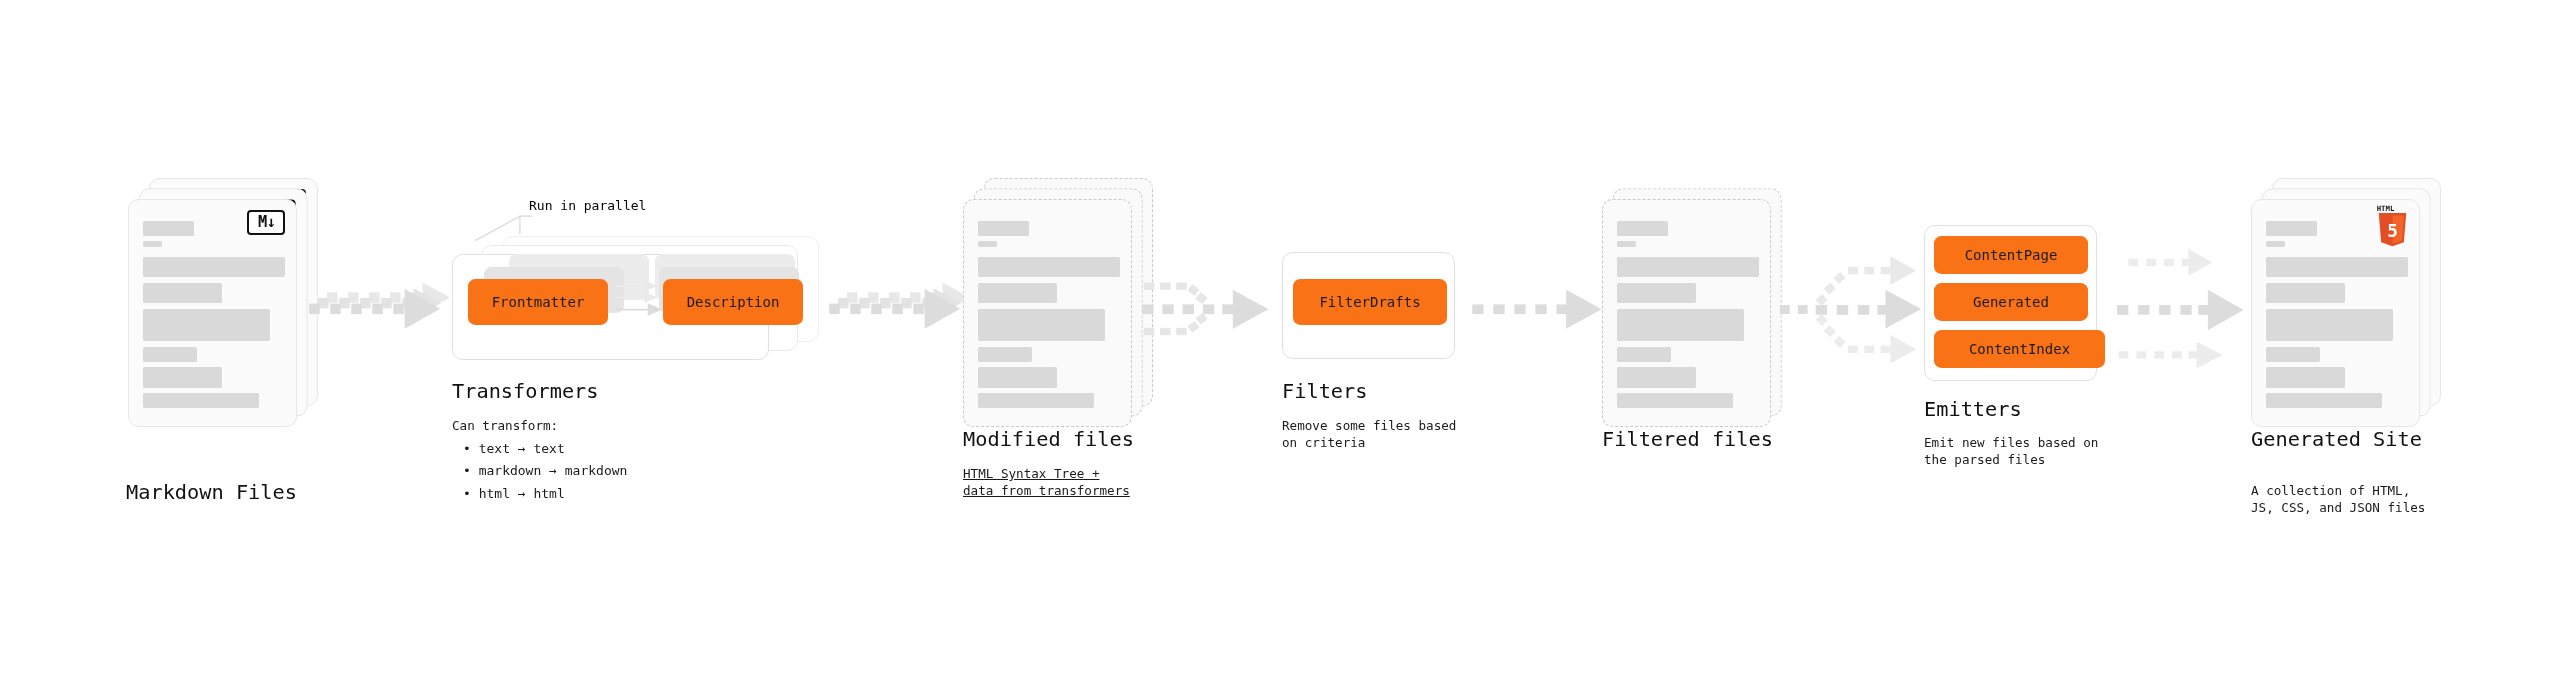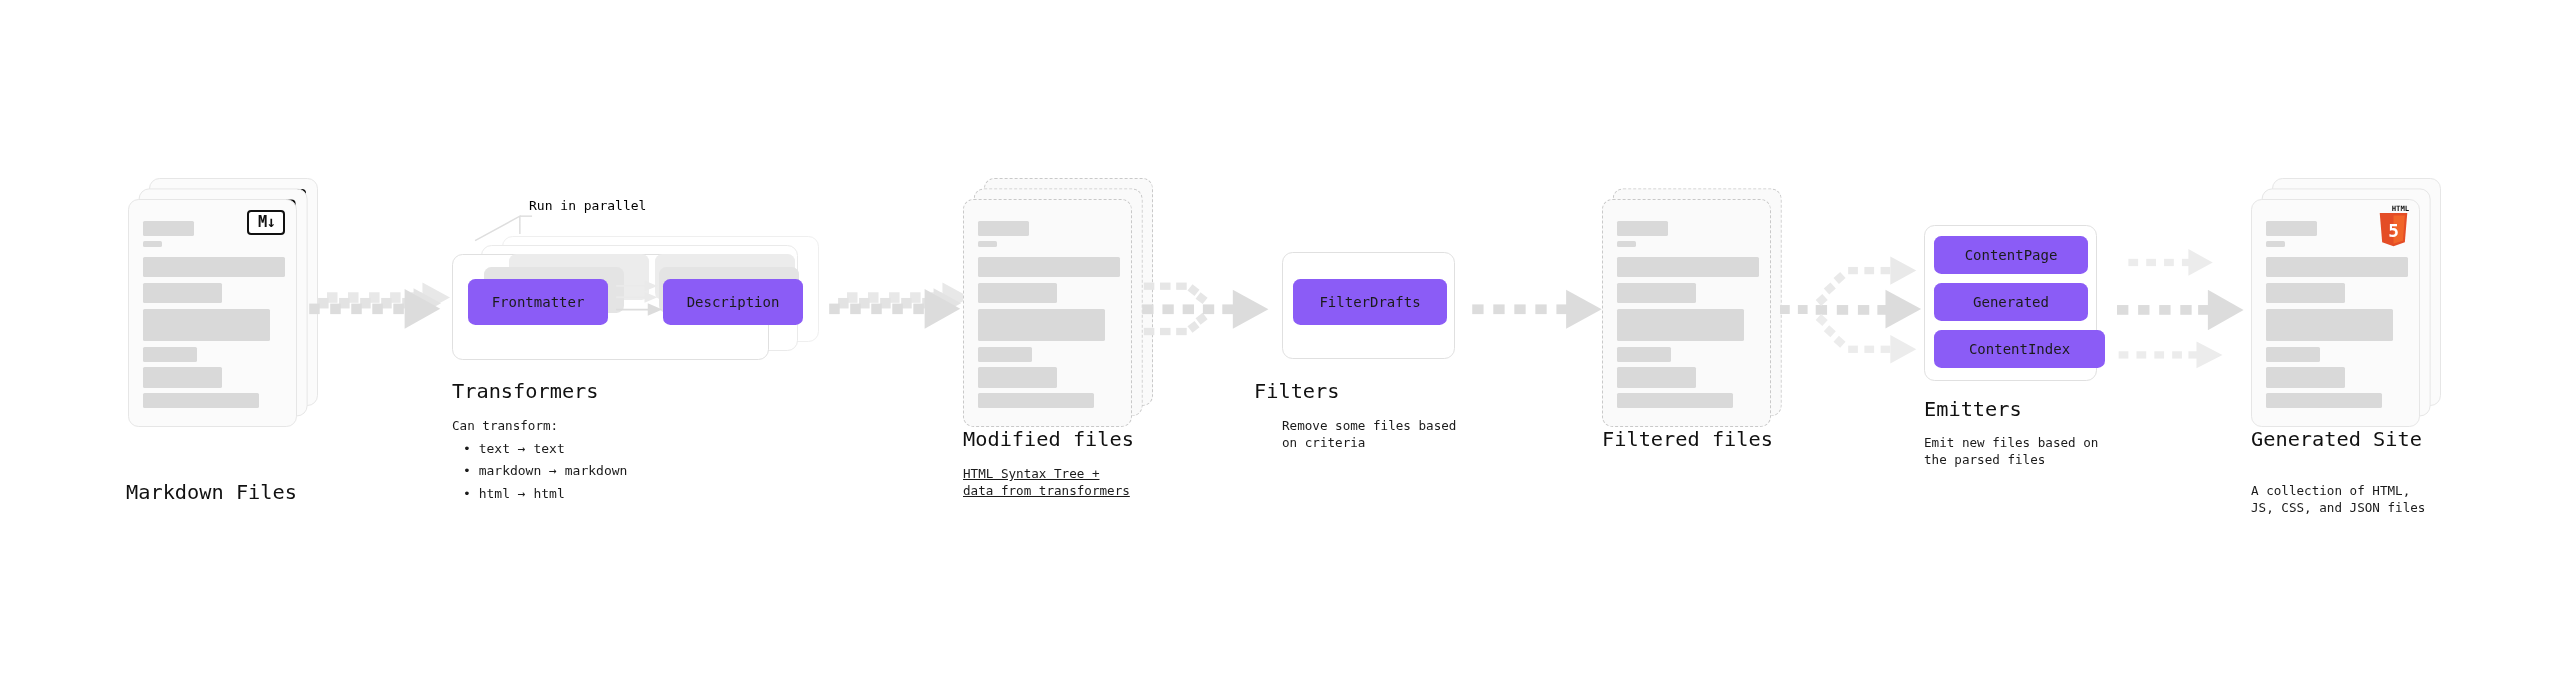--- a/index.html
+++ b/index.html
@@ -51,33 +51,33 @@
     display:flex;align-items:center;justify-content:center;
     font-size:15.4px;font-weight:bold;line-height:1;color:#111;letter-spacing:-0.8px;
     overflow:hidden;
   }
   .badge-js{position:absolute;right:18px;top:11.4px;width:34px;height:21px;background:#f7df1e;}
   .badge-css{position:absolute;right:18px;top:9.8px;width:34px;height:18px;
      display:flex;flex-direction:column;align-items:center;justify-content:flex-start;}
   .badge-css .css-word{font-size:6.5px;font-weight:bold;color:#111;letter-spacing:-0.4px;line-height:7.3px;}
   .badge-css .css-bar{width:32.5px;height:3.3px;background:#264de4;margin-top:0.8px;}
   .badge-html5{position:absolute;right:9.8px;top:4.9px;width:32.5px;height:41px;
-     display:flex;flex-direction:column;align-items:flex-end;}
+     display:flex;flex-direction:column;align-items:flex-start;}
   .badge-html5 .h5-word{font-size:7.3px;font-weight:bold;color:#111;letter-spacing:0px;line-height:8.1px;}
 
   
   .group-box{
     position:absolute;background:#ffffff;border:1.3px solid #e0e0e0;border-radius:10.6px;
     box-sizing:border-box;
   }
   .group-ghost2{background:#ffffff;border:1.3px solid #efefef;}
   .group-ghost1{background:#ffffff;border:1.3px solid #eaeaea;}
 
   .pill{
-    position:absolute;background:#8b5cf6;border-radius:7.3px;
+    position:absolute;background:#f97316;border-radius:7.3px;
     display:flex;align-items:center;justify-content:center;
     font-size:14px;color:#1b1b1b;box-sizing:border-box;white-space:nowrap;
   }
   .pill.l2{background:#e4e4e4;}
   .pill.l3{background:#ececec;}
 
   
   .h-label{position:absolute;font-size:20.3px;color:#111;white-space:nowrap;letter-spacing:0px;}
   .sub-label{position:absolute;font-size:12.6px;color:#1b1b1b;line-height:17px;white-space:pre;}
   .parallel-label{position:absolute;font-size:13px;color:#000000;white-space:nowrap;}
@@ -261,21 +261,21 @@
         <rect x="75" y="45" width="14" height="12"></rect>
       <rect x="99" y="45" width="14" height="12"></rect>
       <polygon points="112,27 156,51 112,75"></polygon>
     </g>
   </svg>
 
   <div class="group-box" style="left:1282px;top:252px;width:173px;height:107px;"></div>
   <div class="pill" style="left:1293px;top:279px;width:154px;height:46px;">
       <span>FilterDrafts</span>
     </div>
-  <div class="h-label" style="left:1254px;top:379px;text-align:right;">Filters</div>
+  <div class="h-label" style="left:1282px;top:379px;text-align:right;">Filters</div>
   <div class="sub-label" style="left:1282px;top:417px;">Remove some files based
 on criteria</div>
 
   <svg class="abs" style="left:1472px;top:268px;" width="134" height="89" viewBox="0 0 165 110">
     <g fill="#dcdcdc">
       <rect x="0" y="45" width="14" height="12"></rect>
         <rect x="26" y="45" width="14" height="12"></rect>
       <rect x="52" y="45" width="14" height="12"></rect>
         <rect x="78" y="45" width="14" height="12"></rect>
       <rect x="104" y="45" width="14" height="12"></rect>

